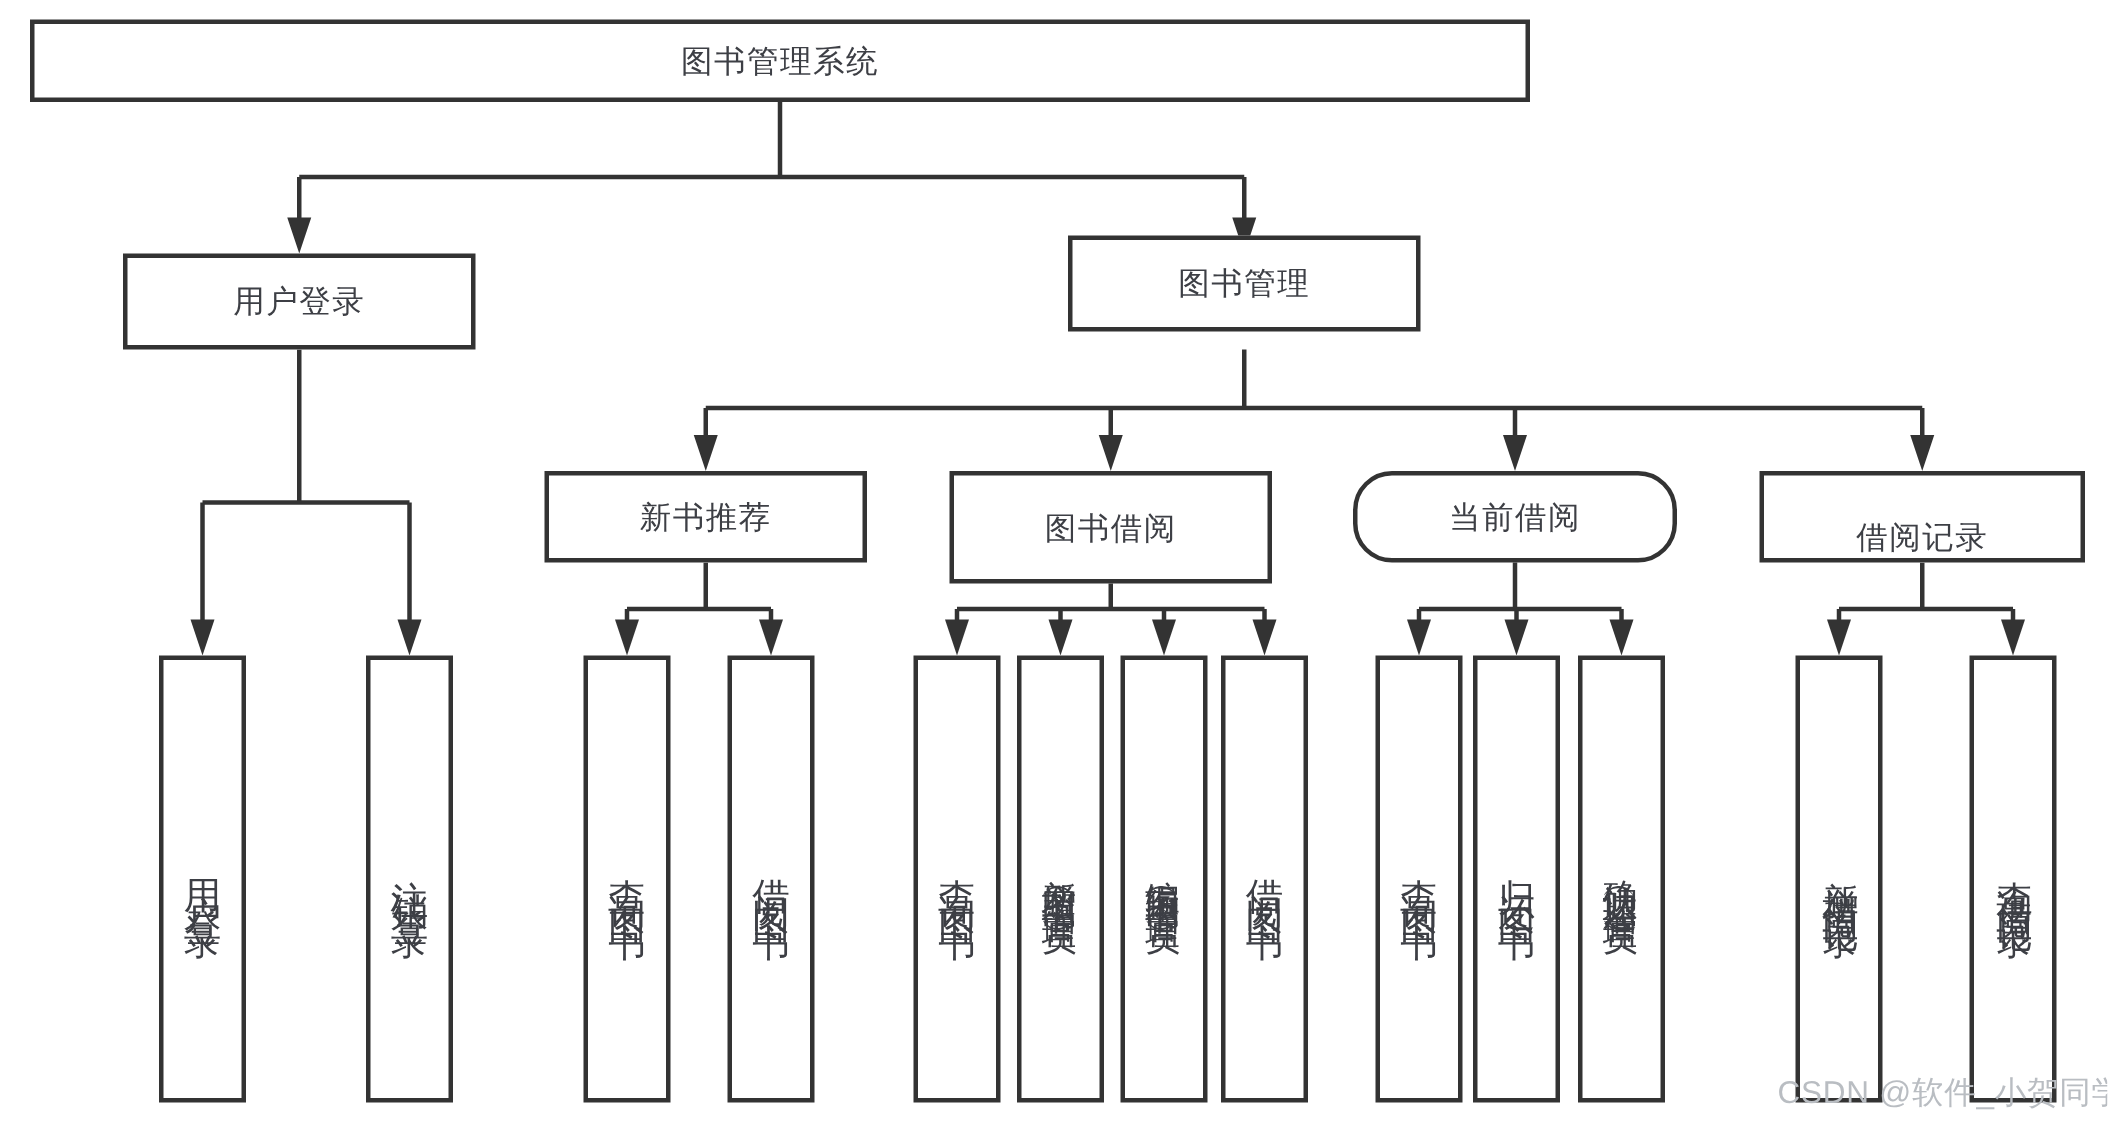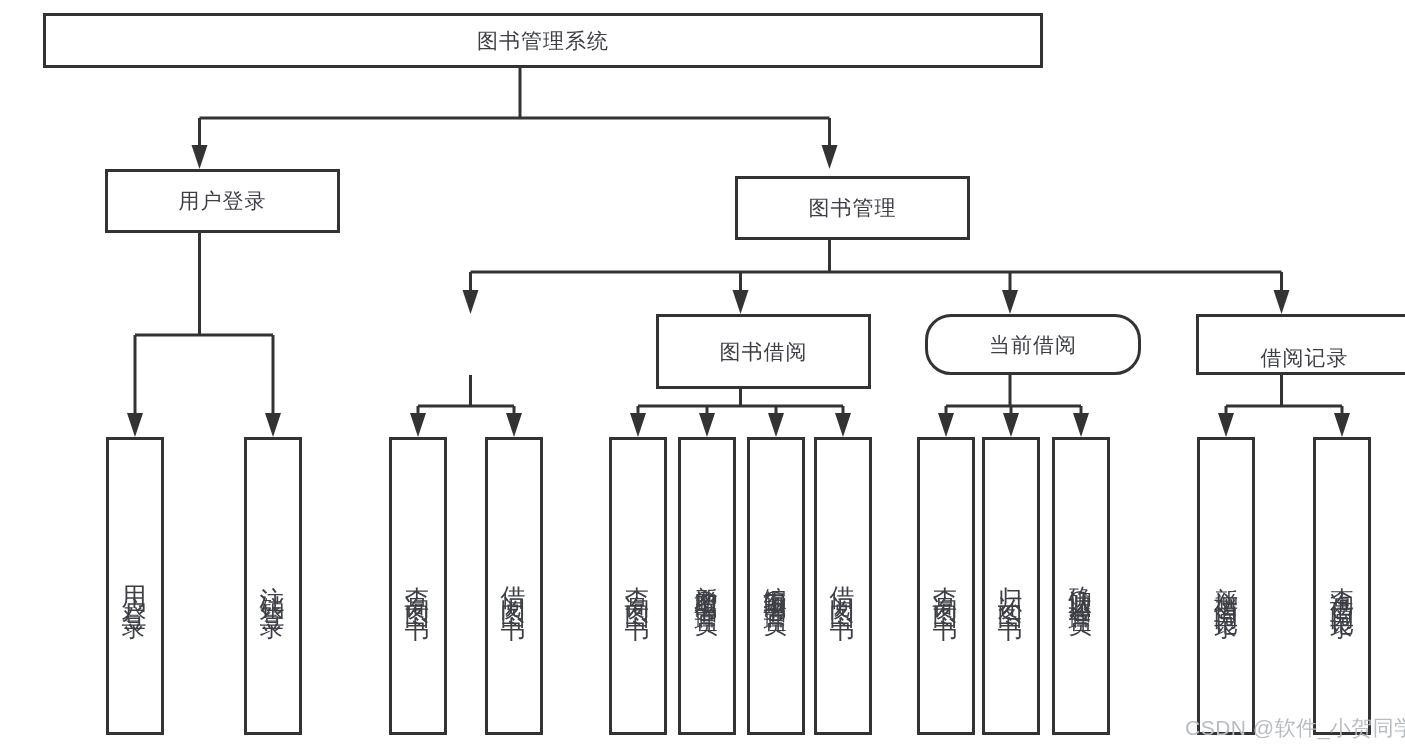--- a/index.html
+++ b/index.html
@@ -21,21 +21,21 @@
     position: absolute;
     box-sizing: border-box;
     background: #ffffff;
     border: 3px solid #333333;
     color: #3d3f45;
     display: flex;
     align-items: center;
     justify-content: center;
     text-align: center;
   }
-  .h-label { font-size: 21px; letter-spacing: 1px; margin-left: 23px; }
+  .h-label { font-size: 21px; letter-spacing: 1px; }
   .v-label span {
     writing-mode: vertical-rl;
     text-orientation: mixed;
     white-space: nowrap;
   }
   .vs-4  span { font-size: 25px; letter-spacing: 10px; }
   .vs-6  span { font-size: 24px; letter-spacing: 6px; }
   .vs-10 span { font-size: 23px; letter-spacing: 4px; }
   .watermark {
     position: absolute;
@@ -108,24 +108,27 @@
       <polygon points="1334,413 1350,413 1342,437" fill="#333333"></polygon>
     </svg>
 
   <div class="box h-label" style="left:20px; top:13px; width:1000px; height:55px;">
     <span>图书管理系统</span>
   </div>
 
   <div class="box h-label" style="left:82px; top:169px; width:235px; height:64px;">
     <span>用户登录</span>
   </div>
-  <div class="box h-label" style="left:712px; top:176px; width:235px; height:64px;">
+  <div class="box h-label" style="left:712px; top:157px; width:235px; height:64px;">
     <span>图书管理</span>
   </div>
 
+  <div class="box h-label" style="left:363px; top:314px; width:215px; height:61px;">
+    <span>新书推荐</span>
+  </div>
   <div class="box h-label" style="left:633px; top:314px; width:215px; height:75px;">
     <span>图书借阅</span>
   </div>
   <div class="box h-label" style="left:902px; top:314px; width:216px; height:61px;border-radius:26px;">
     <span>当前借阅</span>
   </div>
   <div class="box h-label" style="left:1173px; top:314px; width:217px; height:61px;align-items:flex-end;">
     <span>借阅记录</span>
   </div>
 

